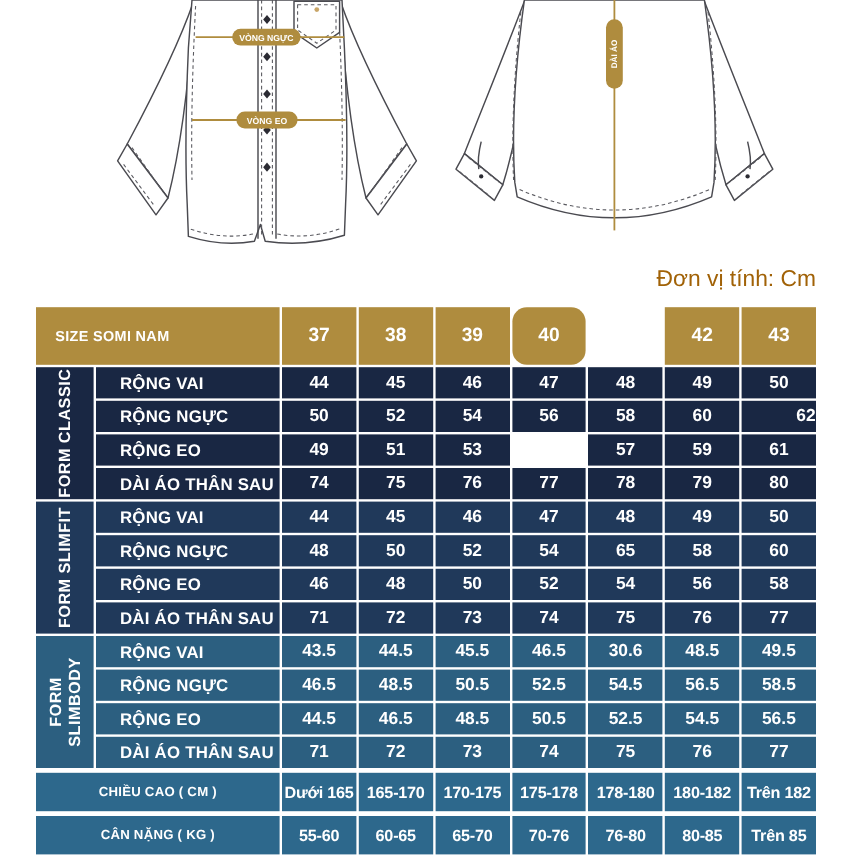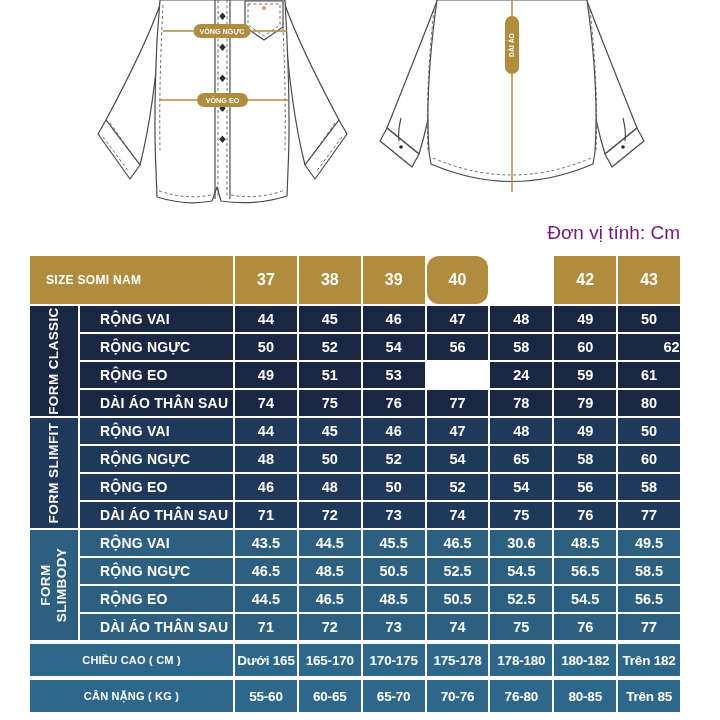--- a/index.html
+++ b/index.html
@@ -1,21 +1,21 @@
 <!DOCTYPE html>
 <html><head>
 <meta charset="utf-8">
 <style>
   html,body{margin:0;padding:0;background:#fff;}
   .page{position:relative;width:720px;height:720px;background:#fff;overflow:hidden;
         font-family:"Liberation Sans","DejaVu Sans",sans-serif;}
   
   #diagram{position:absolute;left:0;top:0;}
   
-  .unit-note{position:absolute;top:222px;right:40px;font-size:19px;color:#701a75;}
+  .unit-note{position:absolute;top:222px;right:40px;font-size:19px;color:#a16207;}
   
   .tbl{position:absolute;left:30px;top:256px;width:650px;}
   .tgrid{display:grid;grid-template-columns:48px 153px repeat(7,1fr);gap:2px;}
   #header-grid{grid-template-rows:48px;}
   #body-grid{margin-top:2px;grid-auto-rows:26px;}
   #footer-grid{margin-top:4px;grid-template-rows:32px 32px;row-gap:4px;column-gap:2px;}
   .cell{color:#fff;display:flex;align-items:center;justify-content:center;
         font-weight:700;overflow:hidden;}
   .head-label{grid-column:1 / span 2;justify-content:flex-start;padding-left:16px;
         font-size:12px;letter-spacing:.3px;}
@@ -146,21 +146,21 @@
         <div class="cell val" style="background: rgb(25, 39, 67);">54</div>
         <div class="cell val" style="background: rgb(25, 39, 67);">56</div>
         <div class="cell val" style="background: rgb(25, 39, 67);">58</div>
         <div class="cell val" style="background: rgb(25, 39, 67);">60</div>
         <div class="cell val" style="background: rgb(25, 39, 67); padding-left: 45px;">62</div>
         <div class="cell row-label" style="background: rgb(25, 39, 67);">RỘNG EO</div>
         <div class="cell val" style="background: rgb(25, 39, 67);">49</div>
         <div class="cell val" style="background: rgb(25, 39, 67);">51</div>
         <div class="cell val" style="background: rgb(25, 39, 67);">53</div>
         <div class="cell val" style="background: rgb(25, 39, 67); margin-top: 34px;">55</div>
-        <div class="cell val" style="background: rgb(25, 39, 67);">24</div>
+        <div class="cell val" style="background: rgb(25, 39, 67);">57</div>
         <div class="cell val" style="background: rgb(25, 39, 67);">59</div>
         <div class="cell val" style="background: rgb(25, 39, 67);">61</div>
         <div class="cell row-label" style="background: rgb(25, 39, 67);">DÀI ÁO THÂN SAU</div>
         <div class="cell val" style="background: rgb(25, 39, 67);">74</div>
         <div class="cell val" style="background: rgb(25, 39, 67);">75</div>
         <div class="cell val" style="background: rgb(25, 39, 67);">76</div>
         <div class="cell val" style="background: rgb(25, 39, 67);">77</div>
         <div class="cell val" style="background: rgb(25, 39, 67);">78</div>
         <div class="cell val" style="background: rgb(25, 39, 67);">79</div>
         <div class="cell val" style="background: rgb(25, 39, 67);">80</div>

